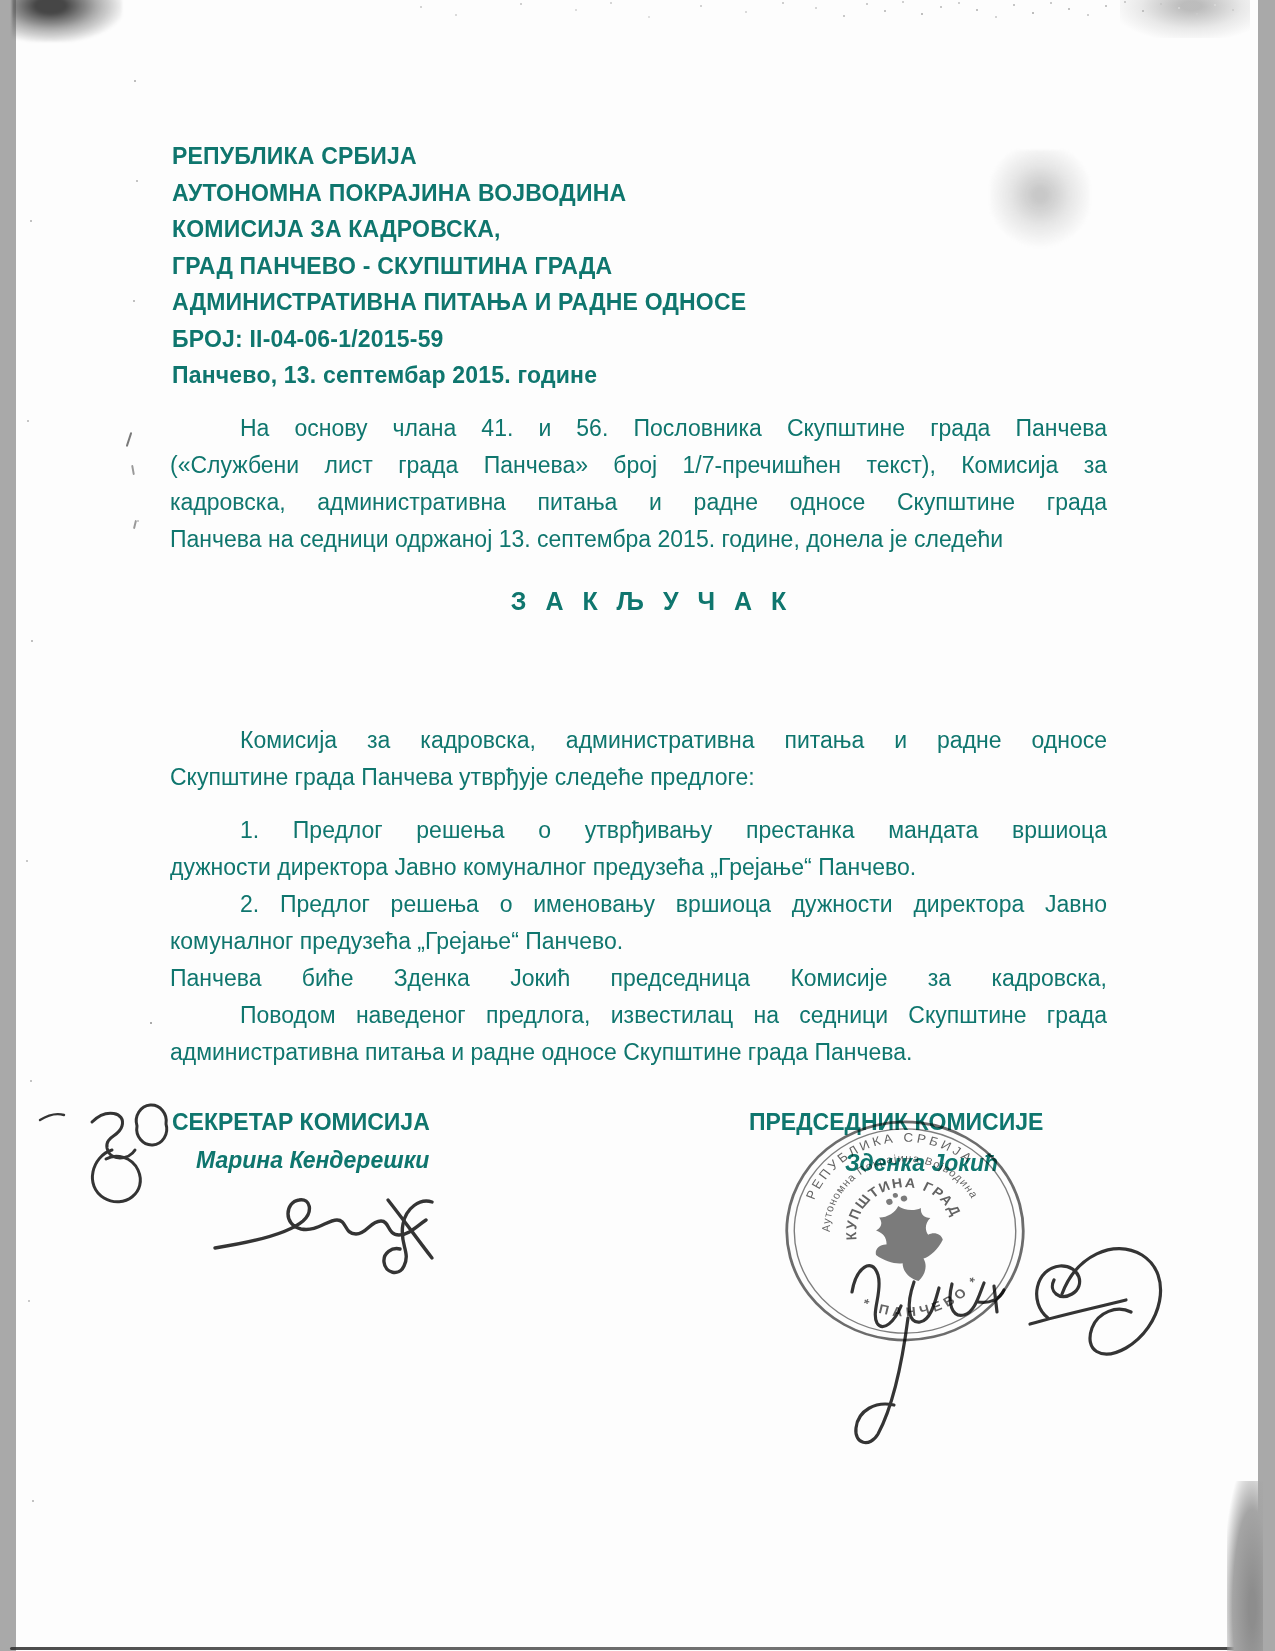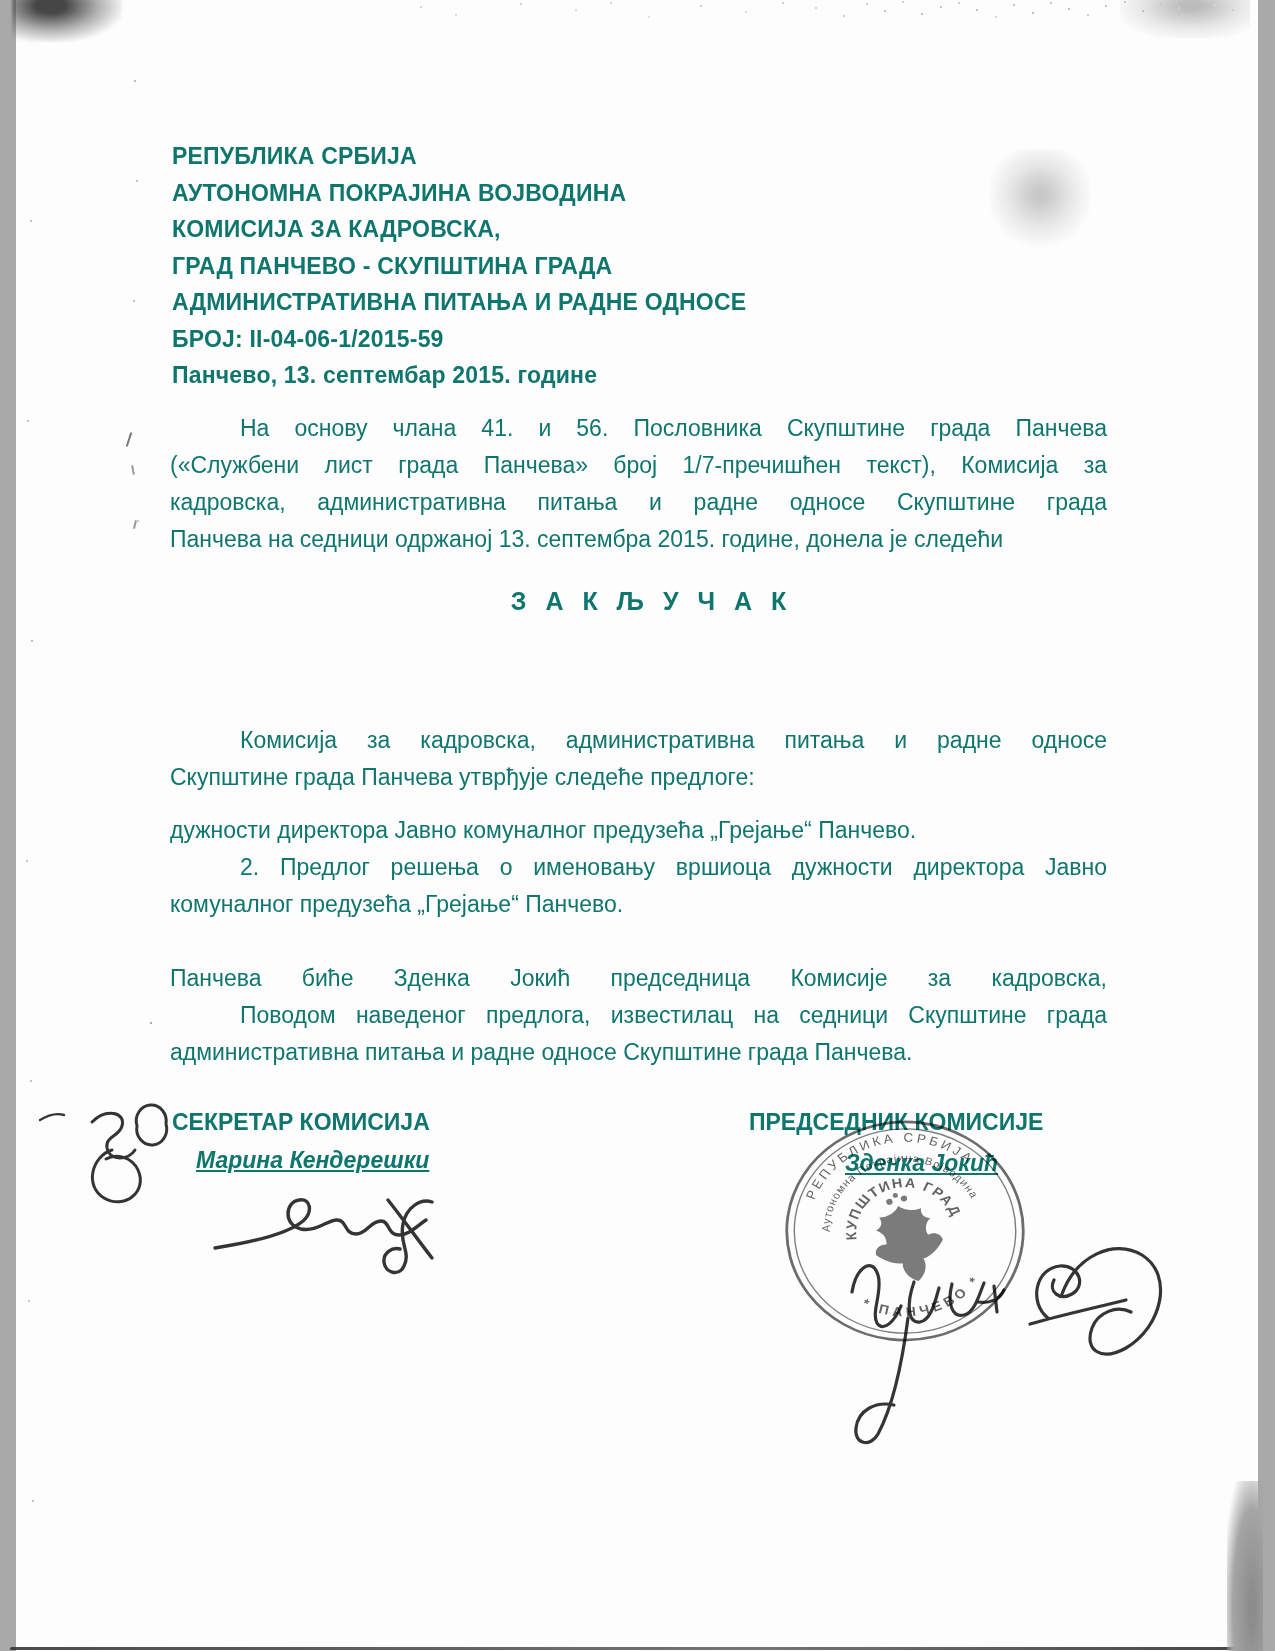--- a/index.html
+++ b/index.html
@@ -50,21 +50,21 @@
   .jl.ind{padding-left:70px;width:867px;}
   .ll{text-align:left;height:37px;}
   .intro{top:410px;}
   .doc-title{position:absolute;left:183px;top:583px;width:937px;text-align:center;
     font-size:25px;font-weight:bold;letter-spacing:6px;line-height:37px;}
   .resol{top:722px;}
   .props{top:812px;}
   .closing{top:960px;}
 
   .sig-role{position:absolute;font-size:23px;font-weight:bold;line-height:30px;}
-  .sig-name{position:absolute;font-size:23px;font-weight:bold;font-style:italic;line-height:30px;text-decoration:underline;}
+  .sig-name{position:absolute;font-size:23px;font-weight:bold;font-style:italic;line-height:30px;}
   .role-left{left:172px;top:1107px;}
   .name-left{left:196px;top:1145px;}
   .role-right{left:713px;top:1107px;margin-left:36px;}
   .name-right{left:845px;top:1148px;}
 
   .stamp{position:absolute;left:776px;top:1112px;width:258px;height:238px;
     mix-blend-mode:multiply;opacity:.88;}
   .sig-overlay{position:absolute;left:0;top:1050px;width:1275px;height:470px;
     mix-blend-mode:multiply;pointer-events:none;}
 </style>
@@ -104,20 +104,21 @@
 
   <div class="doc-title">З А К Љ У Ч А К</div>
 
   <div class="col resol">
     <div class="jl ind">Комисија за кадровска, административна питања и радне односе</div>
     <div class="ll">Скупштине града Панчева утврђује следеће предлоге:</div>
   </div>
 
   <div class="col props">
     <div>
+      <div class="jl ind">1. Предлог решења о утврђивању престанка мандата вршиоца</div>
       <div class="ll">дужности директора Јавно комуналног предузећа „Грејање“ Панчево.</div>
     </div>
     <div>
       <div class="jl ind">2. Предлог решења о именовању вршиоца дужности директора Јавно</div>
       <div class="ll">комуналног предузећа „Грејање“ Панчево.</div>
     </div>
   </div>
 
   <div class="col closing">
     <div class="jl">Панчева биће Зденка Јокић председница Комисије за кадровска,</div>

